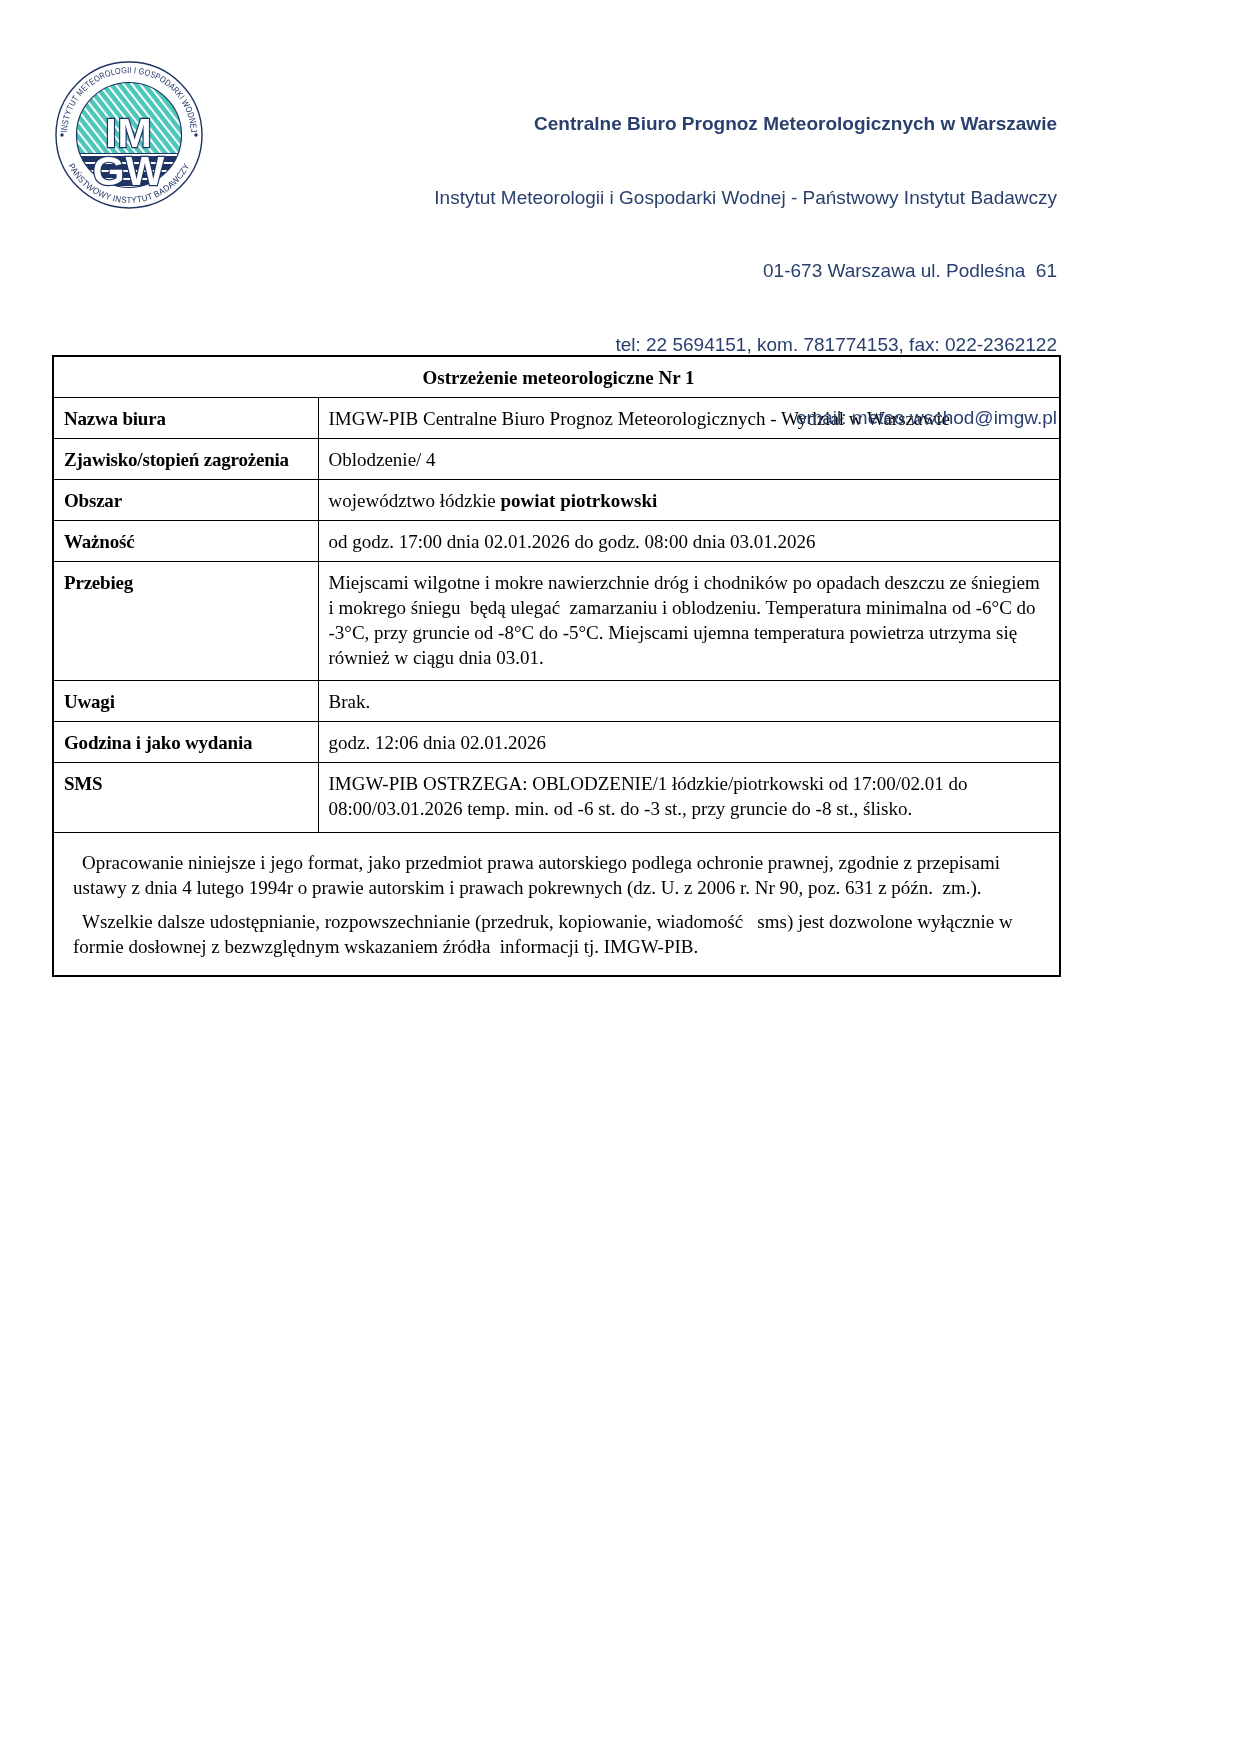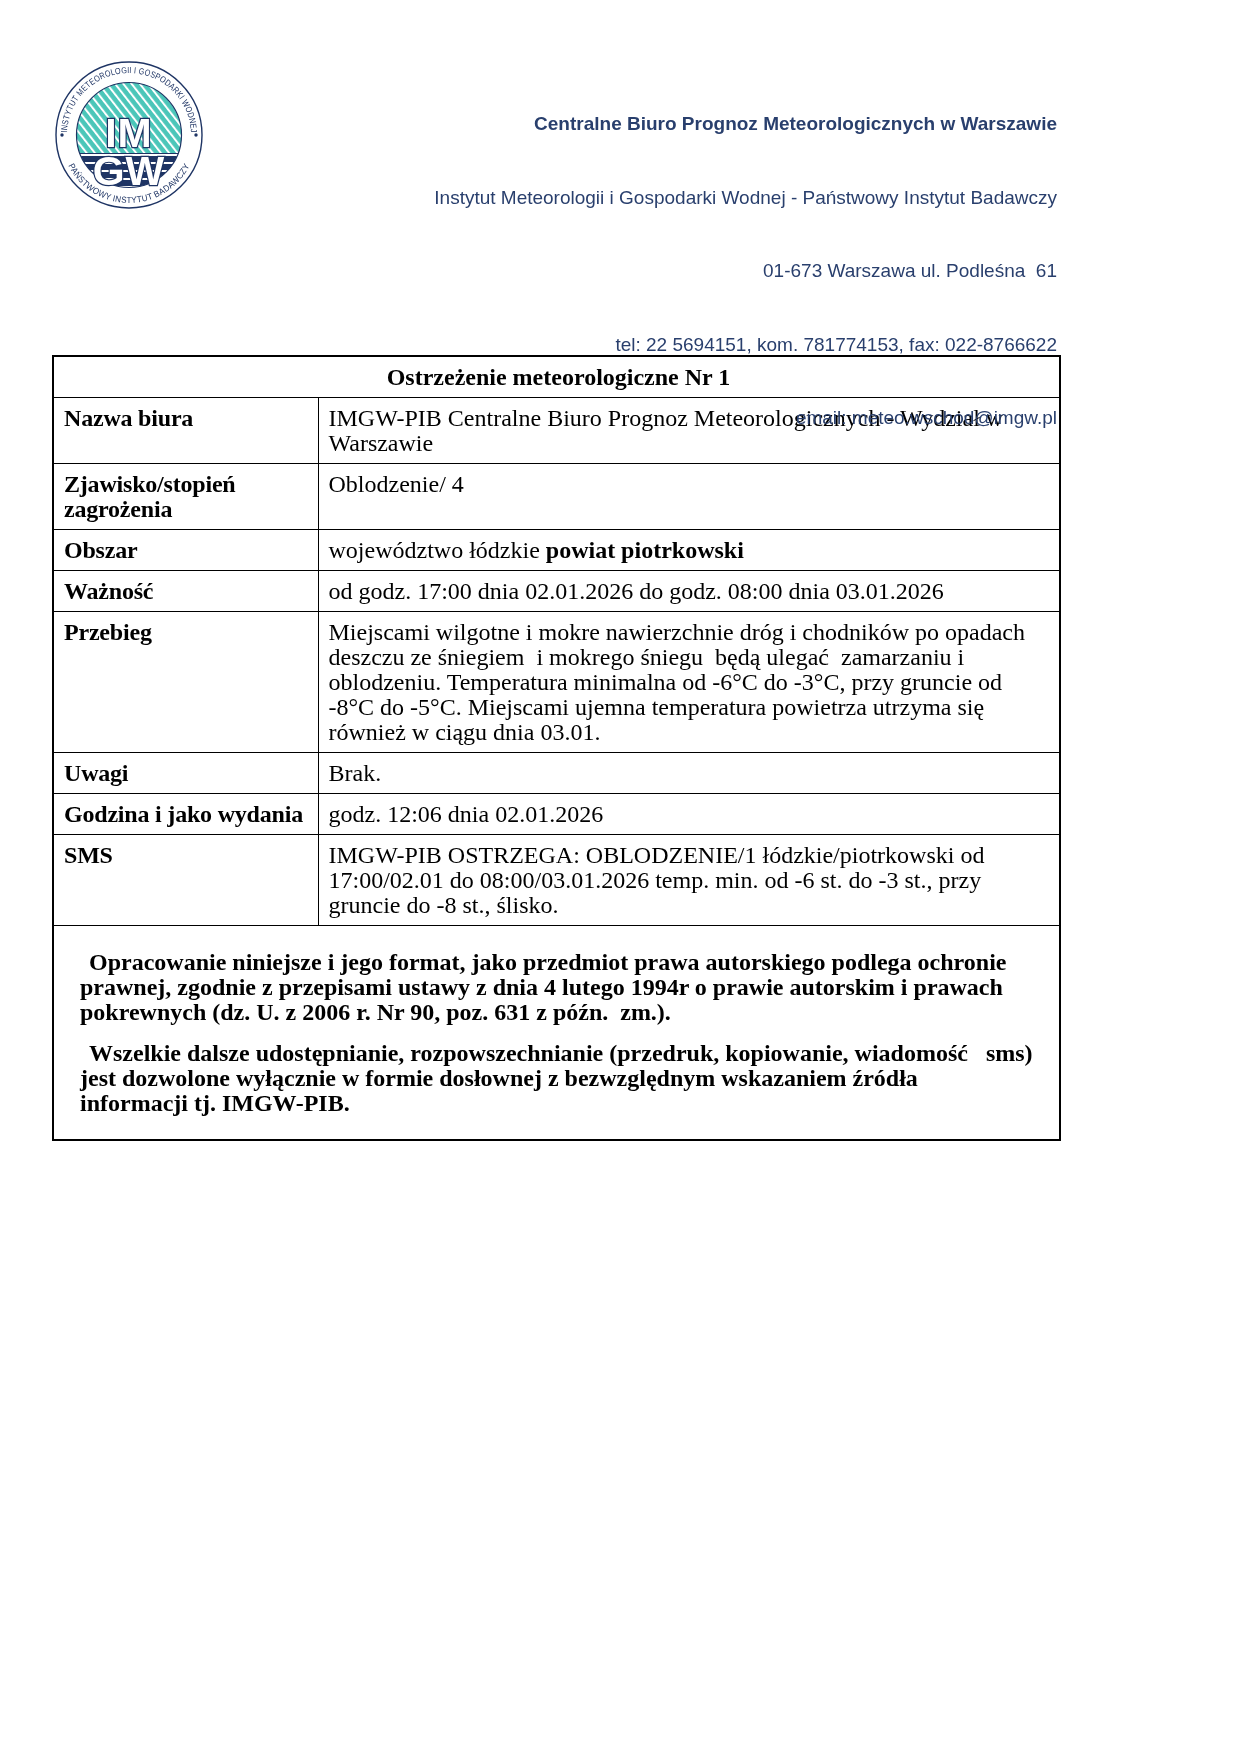--- a/index.html
+++ b/index.html
@@ -29,21 +29,21 @@
     border-collapse: collapse;
     table-layout: fixed;
     width: 1007px;
     margin-left: 52px;
     border: 2px solid #000;
   }
   table.warn td {
     border: 1px solid #000;
     vertical-align: top;
     padding: 8px 6px 7px 10px;
-    font-size: 24px; line-height: 25px;
+    font-size: 19px; line-height: 25px;
     color: #000;
   }
   td.title-cell {
     text-align: center;
     font-weight: bold;
     font-size: 22px; line-height: 27px;
     padding: 12px 0 11px 0;
     color: #E60000;
   }
   td.lbl {
@@ -57,24 +57,23 @@
   tr.r-przebieg td { height: 119px; margin-left: 48px; }
   tr.r-prob td { height: 68px; }
   tr.r-sms td { height: 70px; }
 
   
   td.footer-cell {
     padding: 7px 10px 8px 10px;
     font-size: 19px; line-height: 25px;
   }
   .footer-cell p {
-    margin: 16px;
+    margin: 9px;
     text-indent: 9px;
     white-space: pre-wrap;
-    font-weight: bold;
   }
 </style>
 </head>
 <body>
 
 <div class="page">
 
   <div class="header">
 
     <div class="logo-wrap">
@@ -114,21 +113,21 @@
 
         <text x="75" y="87" text-anchor="middle" font-family="Liberation Sans, sans-serif" font-weight="bold" font-size="41" fill="#ffffff" stroke="#1E3464" stroke-width="2.4" paint-order="stroke" letter-spacing="1">IM</text>
         <text x="75" y="125" text-anchor="middle" font-family="Liberation Sans, sans-serif" font-weight="bold" font-size="41" fill="#ffffff" stroke="#1E3464" stroke-width="2.4" paint-order="stroke" letter-spacing="1">GW</text>
       </svg>
     </div>
 
     <div class="hdr-text">
       <div class="hdr-line bold">Centralne Biuro Prognoz Meteorologicznych w Warszawie</div>
       <div class="hdr-line">Instytut Meteorologii i Gospodarki Wodnej - Państwowy Instytut Badawczy</div>
       <div class="hdr-line">01-673 Warszawa ul. Podleśna  61</div>
-      <div class="hdr-line">tel: 22 5694151, kom. 781774153, fax: 022-8766622</div>
+      <div class="hdr-line">tel: 22 5694151, kom. 781774153, fax: 022-2362122</div>
       <div class="hdr-line">email: meteo.wschod@imgw.pl</div>
     </div>
   </div>
 
   <table class="warn">
     <colgroup>
         <col class="c-label">
         <col class="c-value">
       </colgroup>
 

